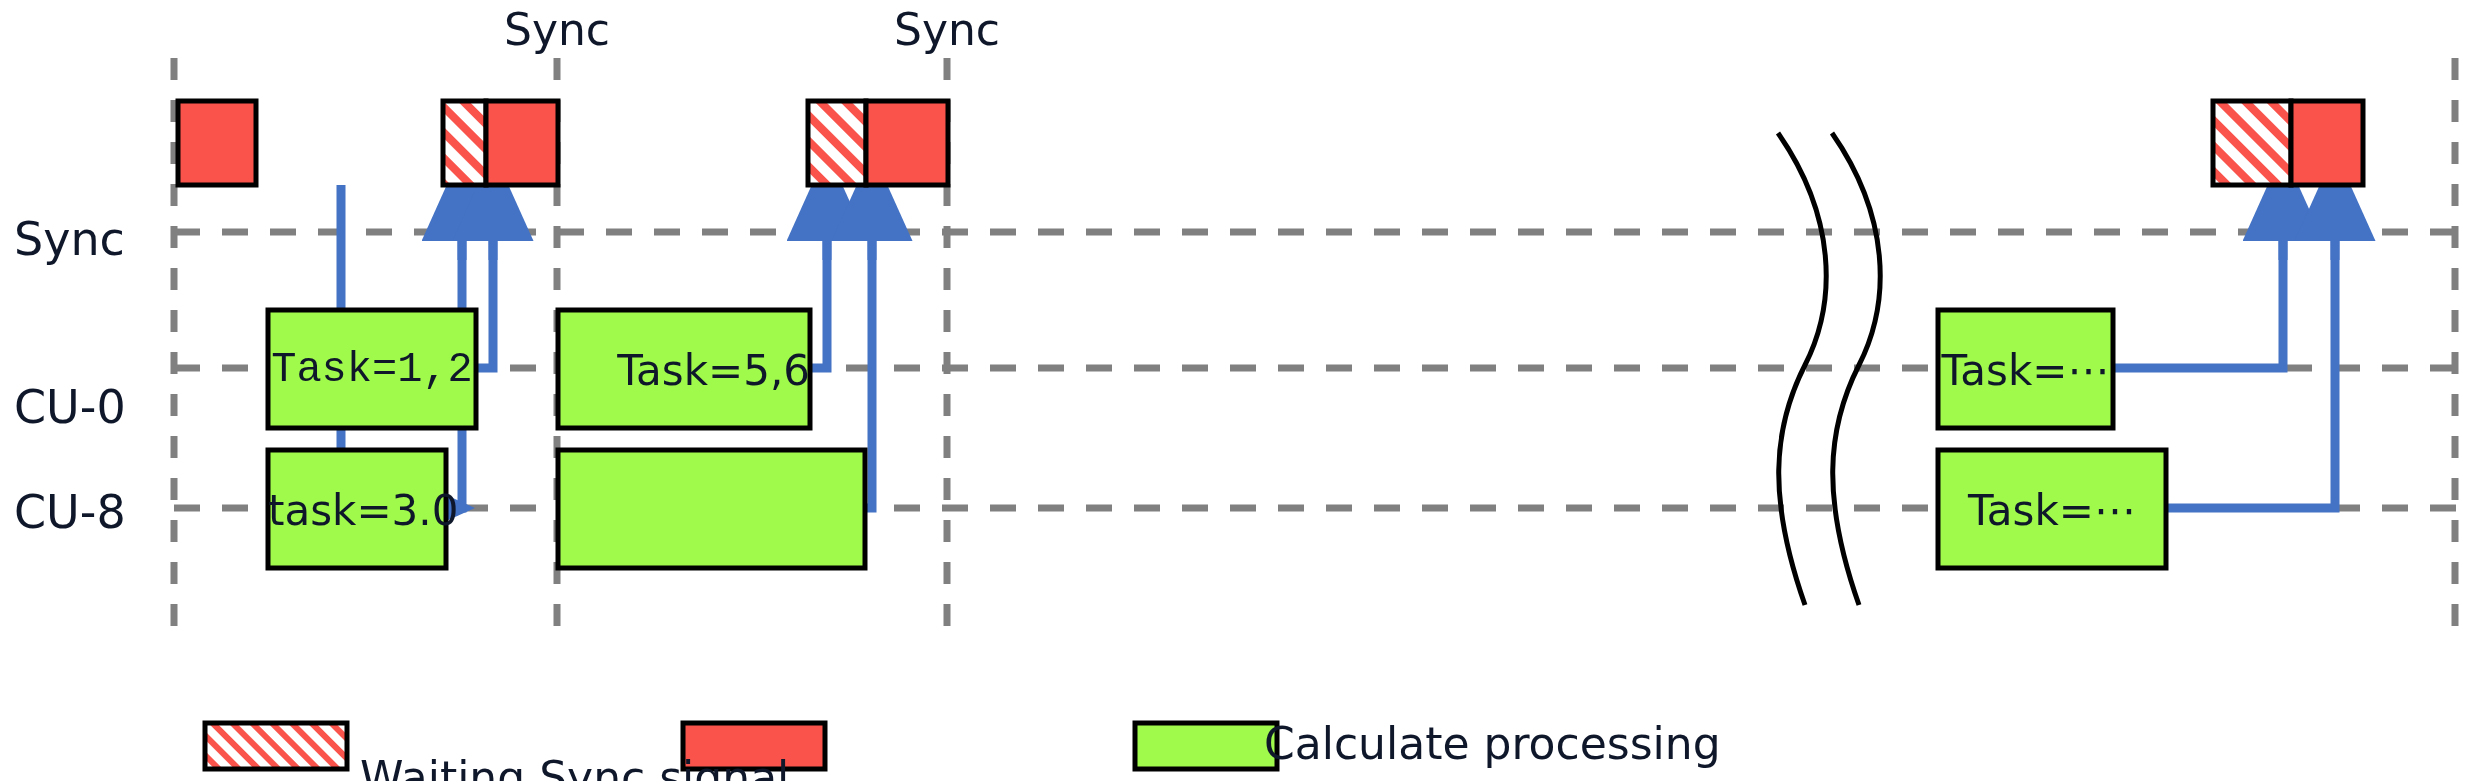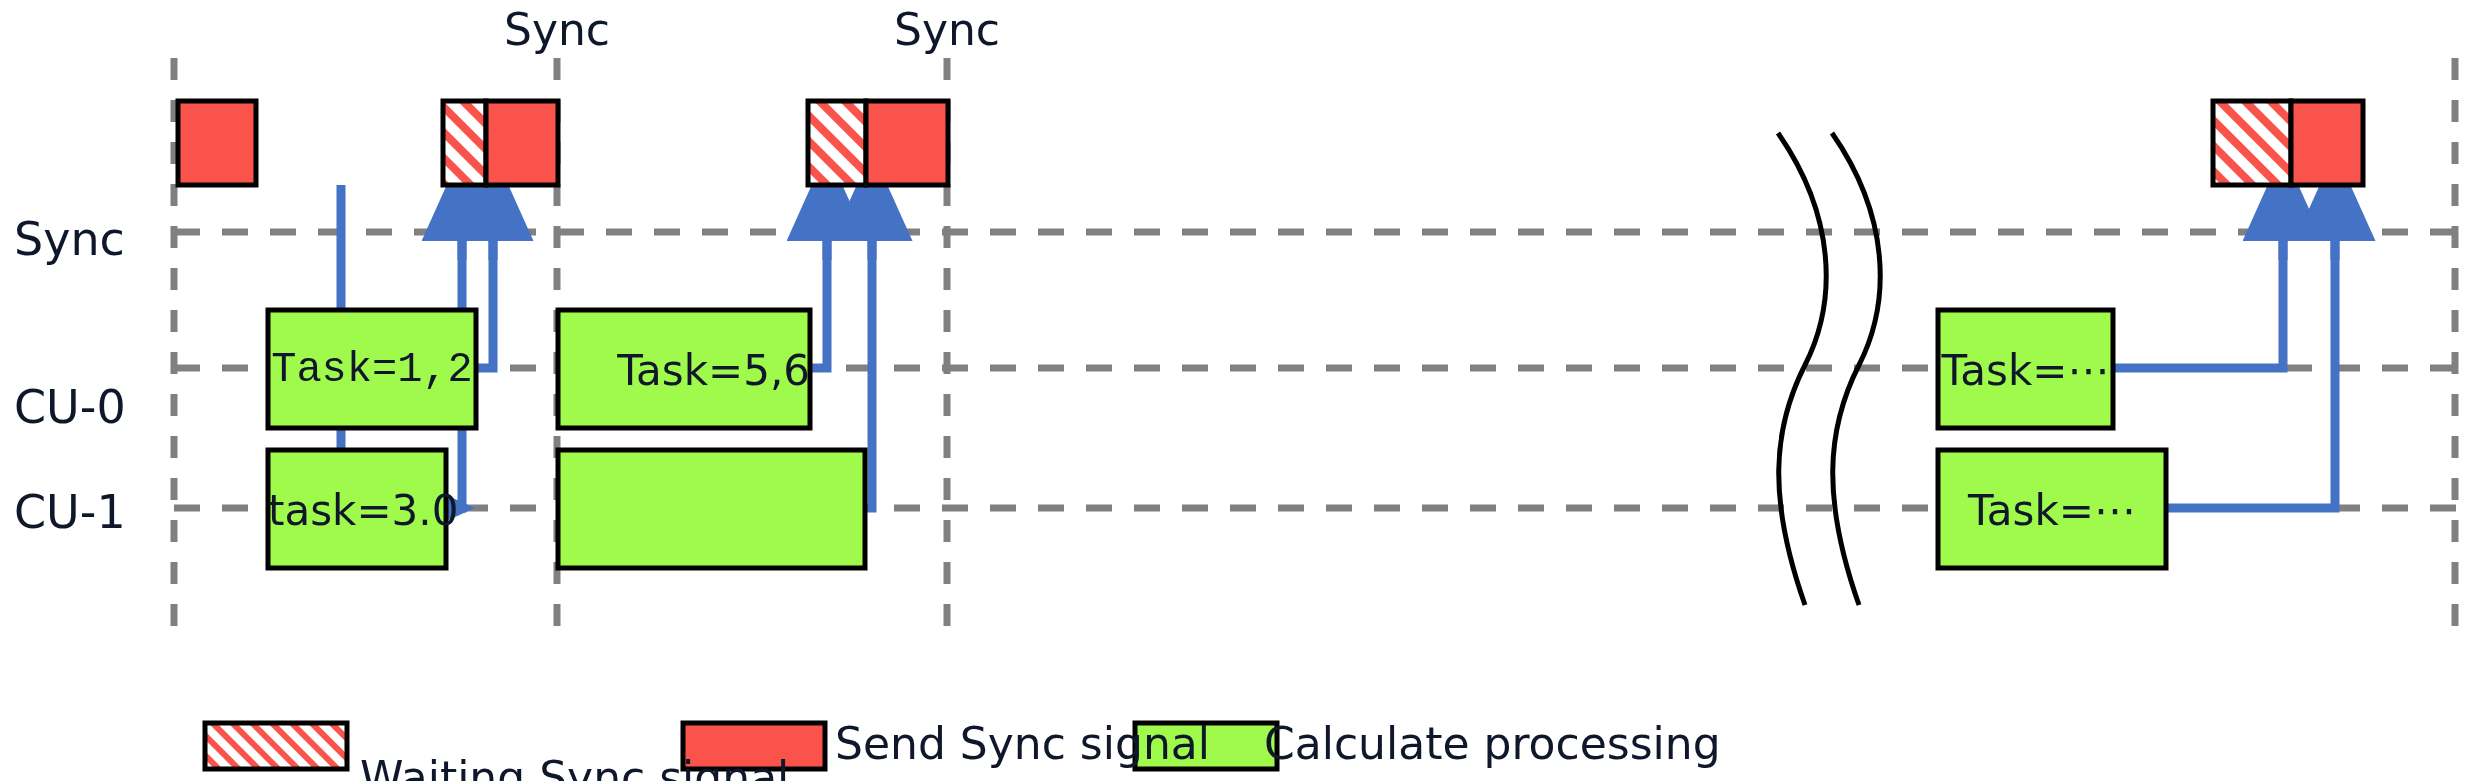--- a/index.html
+++ b/index.html
@@ -109,28 +109,27 @@
 
     <g stroke="#000" stroke-width="5">
       <rect x="205" y="723" width="142" height="46" fill="url(#redhatchsm)"></rect>
       <rect x="683" y="723" width="142" height="46" fill="#F9534B"></rect>
       <rect x="1135" y="723" width="142" height="46" fill="#A0FA4C"></rect>
     </g>
   </svg>
 
   <div class="lbl rowlabel" style="left:14px;top:212px;">Sync</div>
   <div class="lbl rowlabel" style="left:14px;top:345px;margin-top:35px;">CU-0</div>
-  <div class="lbl rowlabel" style="left:14px;top:485px;">CU-1</div>
+  <div class="lbl rowlabel" style="left:14px;top:485px;">CU-8</div>
 
   <div class="lbl synctop" style="left:0;top:4px;width:1114px;text-align:center;">Sync</div>
   <div class="lbl synctop" style="left:0;top:4px;width:1894px;text-align:center;">Sync</div>
 
   <div class="lbl tasktxt" style="left:268px;top:346px;width:208px;text-align:center;font-family:Liberation Mono, monospace;">Task=1,2</div>
   <div class="lbl tasktxt" style="left:268px;top:486px;width:178px;text-align:center;">task=3.0</div>
   <div class="lbl tasktxt" style="left:558px;top:346px;width:252px;text-align:right;">Task=5,6</div>
   <div class="lbl tasktxt" style="left:1938px;top:346px;width:175px;text-align:center;">Task=⋯</div>
   <div class="lbl tasktxt" style="left:1938px;top:486px;width:228px;text-align:center;">Task=⋯</div>
 
   <div class="lbl legtxt" style="left:360px;top:752px;">Waiting Sync signal</div>
-  <div class="lbl legtxt" style="left:835px;top:718px;">Send Sync signal</div>
   <div class="lbl legtxt" style="left:1264px;top:718px;">Calculate processing</div>
 
 </div>
 
 </body></html>

